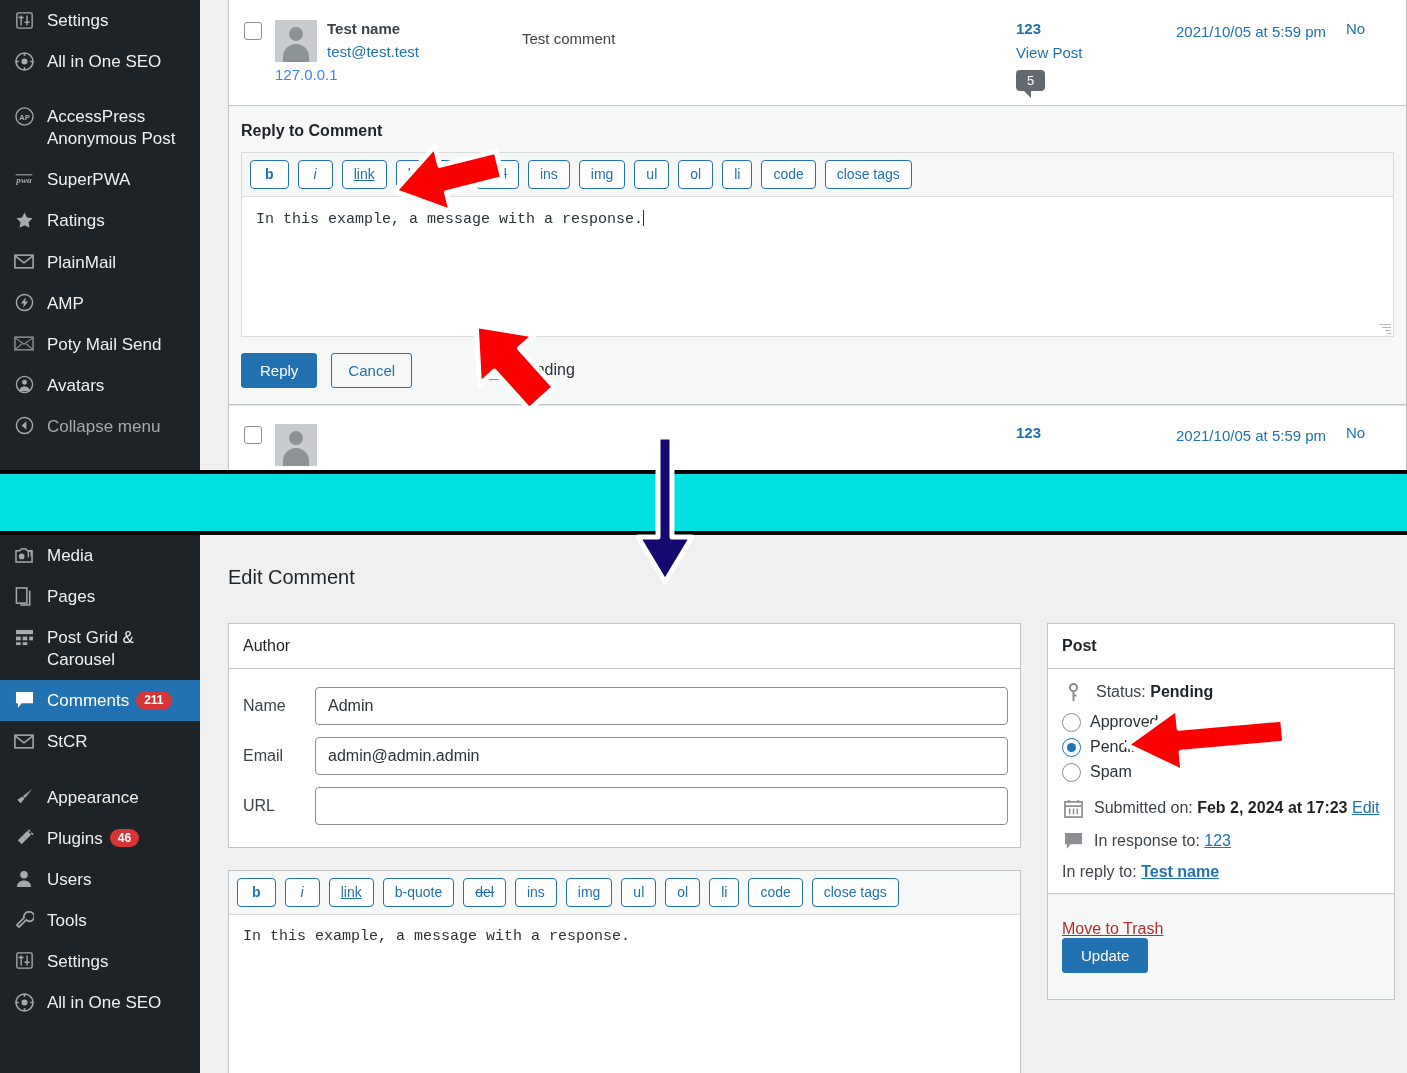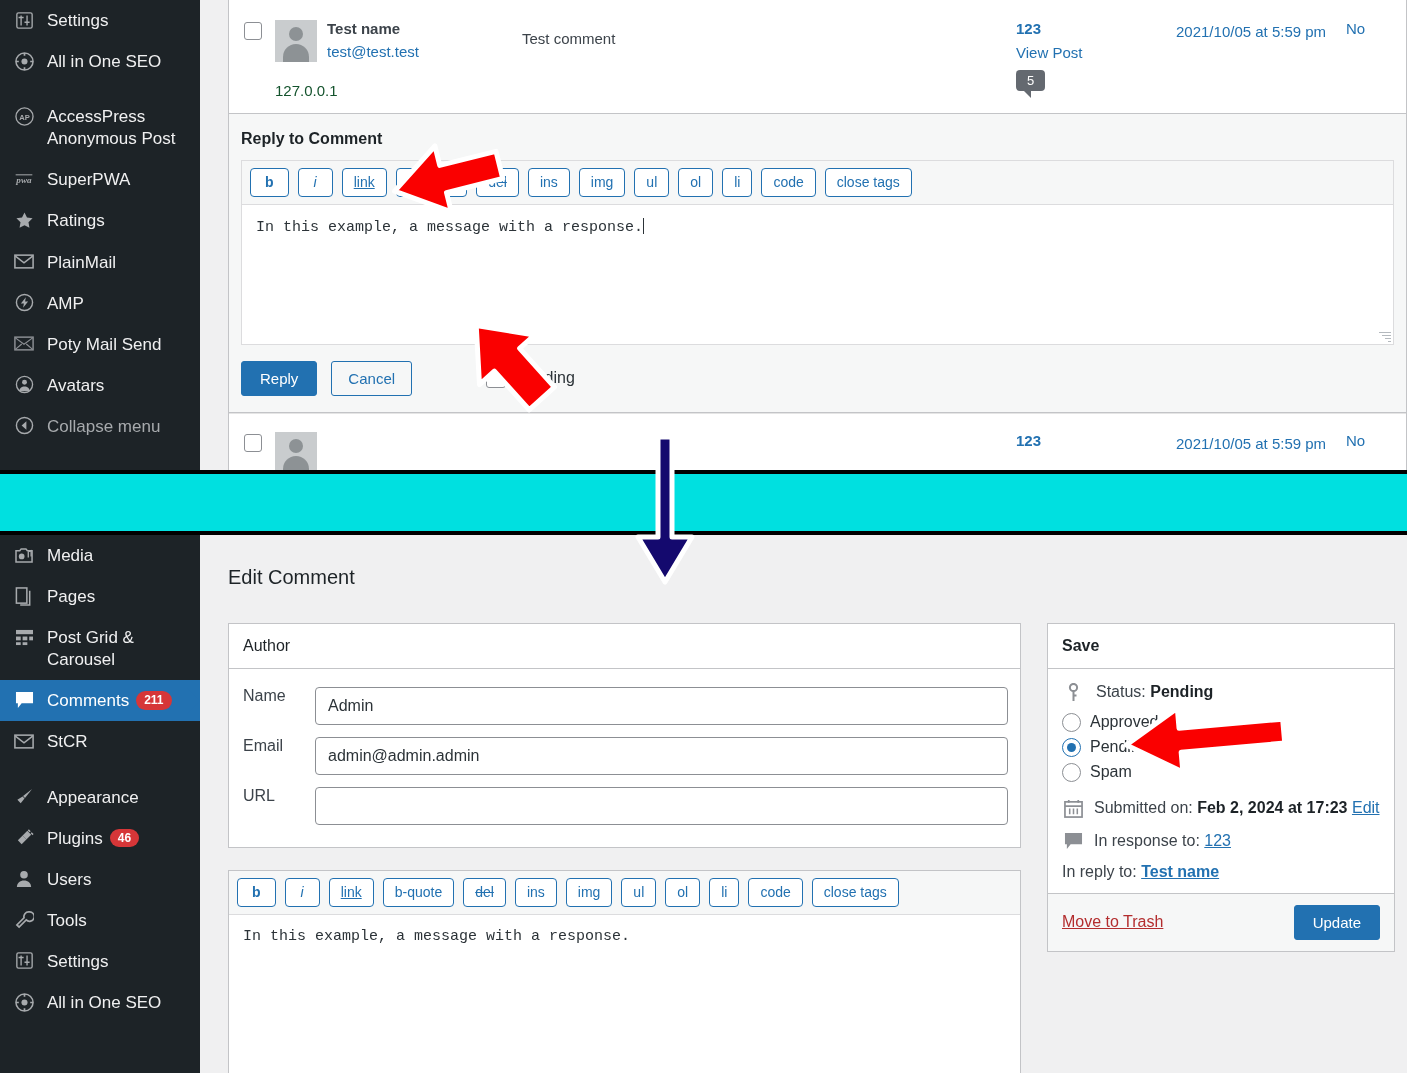--- a/index.html
+++ b/index.html
@@ -65,21 +65,21 @@
     width: 18px; height: 18px; border: 1px solid #8c8f94; border-radius: 3px; background: #fff;
     display: inline-block;
   }
   .c-author { width: 235px; flex: 0 0 235px; font-size: 15px; }
   .c-author .av-line { display: flex; gap: 10px; }
   .avatar { width: 42px; height: 42px; background: #c9ccce; flex: 0 0 42px; position: relative; overflow: hidden; }
   .avatar::before { content: ""; position: absolute; left: 14px; top: 7px; width: 14px; height: 14px; border-radius: 50%; background: #8d9295; }
   .avatar::after { content: ""; position: absolute; left: 8px; top: 24px; width: 26px; height: 20px; border-radius: 13px 13px 0 0; background: #8d9295; }
   .a-name { font-weight: bold; color: #3c434a; font-size: 15px; }
   .a-mail { color: #2271b1; font-size: 15px; margin-top: 6px; }
-  .a-ip { color: #14532d; font-size: 15px; margin-top: 20px; }
+  .a-ip { color: #3b82f6; font-size: 15px; margin-top: 4px; }
   .c-comment { flex: 1 1 auto; padding-left: 12px; color: #3c434a; font-size: 15px; padding-top: 10px; }
   .c-resp { width: 160px; flex: 0 0 160px; font-size: 15px; }
   .c-resp .post-t { color: #2271b1; font-weight: bold; }
   .c-resp .view-p { color: #2271b1; margin-top: 7px; }
   .bubble {
     margin-top: 9px; display: inline-block; background: #646970; color: #fff;
     font-size: 13px; padding: 3px 11px; border-radius: 4px; position: relative;
   }
   .bubble::after {
     content: ""; position: absolute; left: 5px; bottom: -7px;
@@ -123,21 +123,21 @@
 
   
   .page-title { font-size: 20px; color: #1d2327; font-weight: normal; padding: 18px 0 20px 0; }
   .edit-cols { display: flex; gap: 26px; align-items: flex-start; }
   .col-main { flex: 1 1 auto; min-width: 0; }
   .col-side { width: 348px; flex: 0 0 348px; }
   .postbox { background: #fff; border: 1px solid #c3c4c7; }
   .postbox-h { padding: 13px 14px; font-size: 16px; color: #1d2327; border-bottom: 1px solid #c3c4c7; }
   .postbox-h.bold { font-weight: bold; }
   .form-rows { padding: 12px 12px 16px 12px; }
-  .frow { display: flex; align-items: flex-start; padding: 6px 0; }
+  .frow { display: flex; align-items: center; padding: 6px 0; }
   .flabel { width: 74px; flex: 0 0 74px; font-size: 16px; color: #3c434a; padding-left: 2px; }
   .finput {
     flex: 1 1 auto; border: 1px solid #8c8f94; border-radius: 4px; background: #fff;
     font-size: 16px; color: #2c3338; padding: 9px 12px; font-family: "Liberation Sans", sans-serif;
   }
   .editor-box { margin-top: 22px; background: #fff; border: 1px solid #c3c4c7; }
   .editor-area2 {
     background: #fff; font-family: "Liberation Mono", monospace; font-size: 15px;
     color: #2c3338; padding: 13px 14px; height: 165px; border-top: 1px solid #dcdcde;
   }
@@ -151,22 +151,22 @@
   .radio-row { display: flex; align-items: center; gap: 9px; padding: 3px 0; font-size: 16px; color: #2c3338; }
   .radio { width: 19px; height: 19px; border: 1px solid #8c8f94; border-radius: 50%; background: #fff; position: relative; flex: 0 0 19px; }
   .radio.on { border-color: #2271b1; }
   .radio.on::after { content: ""; position: absolute; left: 4px; top: 4px; width: 9px; height: 9px; border-radius: 50%; background: #2271b1; }
   .sv-meta { display: flex; align-items: center; gap: 10px; font-size: 16px; color: #3c434a; padding: 14px 0 0 0; }
   .sv-meta b { color: #1d2327; }
   .lnk { color: #2271b1; text-decoration: underline; }
   .lnk-b { color: #2271b1; text-decoration: underline; font-weight: bold; }
   .sv-reply { font-size: 16px; color: #3c434a; padding-top: 13px; }
   .save-foot {
-    border-top: 1px solid #c3c4c7; background: #f6f7f7; padding: 11px 14px;
-    display: flex; align-items: center; justify-content: space-between;
+    border-top: 1px solid #c3c4c7; background: #f6f7f7; padding: 26px 14px;
+    display: flex; align-items: flex-start; justify-content: space-between; flex-direction: column;
   }
   .trash { color: #b32d2e; text-decoration: underline; font-size: 16px; }
 
   
   .arrow { position: absolute; pointer-events: none; }
   svg { display: block; }
 </style>
 </head>
 <body>
 
@@ -506,21 +506,21 @@
               <button class="qt-btn">code</button>
               <button class="qt-btn">close tags</button>
             </div>
             <div class="editor-area2">In this example, a message with a response.</div>
           </div>
 
         </div>
 
         <div class="col-side">
           <div class="postbox">
-            <div class="postbox-h bold">Save</div>
+            <div class="postbox-h bold">Post</div>
             <div class="save-body">
 
               <div class="sv-line sv-status">
                 <span class="sv-ico">
                   <svg width="13" height="19" viewBox="0 0 13 19">
                       <circle cx="6.5" cy="4.5" r="3.6" fill="none" stroke="#8c8f94" stroke-width="2"></circle>
                       <path d="M6.5 8v10M6.5 12.5h3" stroke="#8c8f94" stroke-width="2"></path>
                     </svg>
                 </span>
                 <span><span>Status:</span> <b>Pending</b></span>

